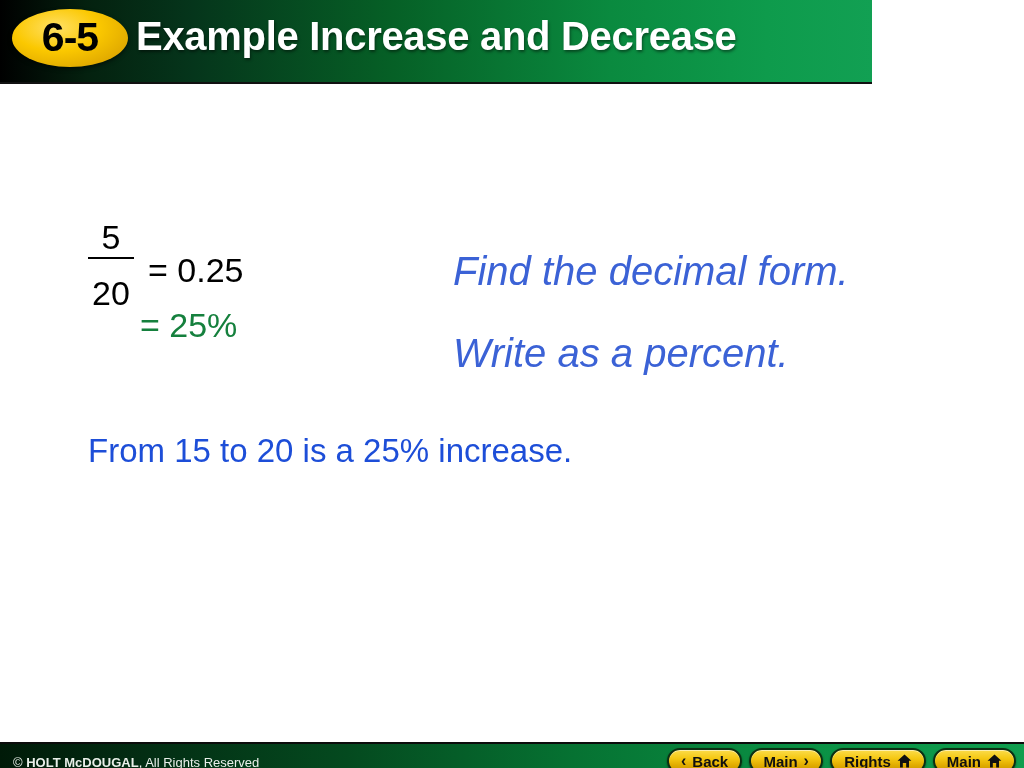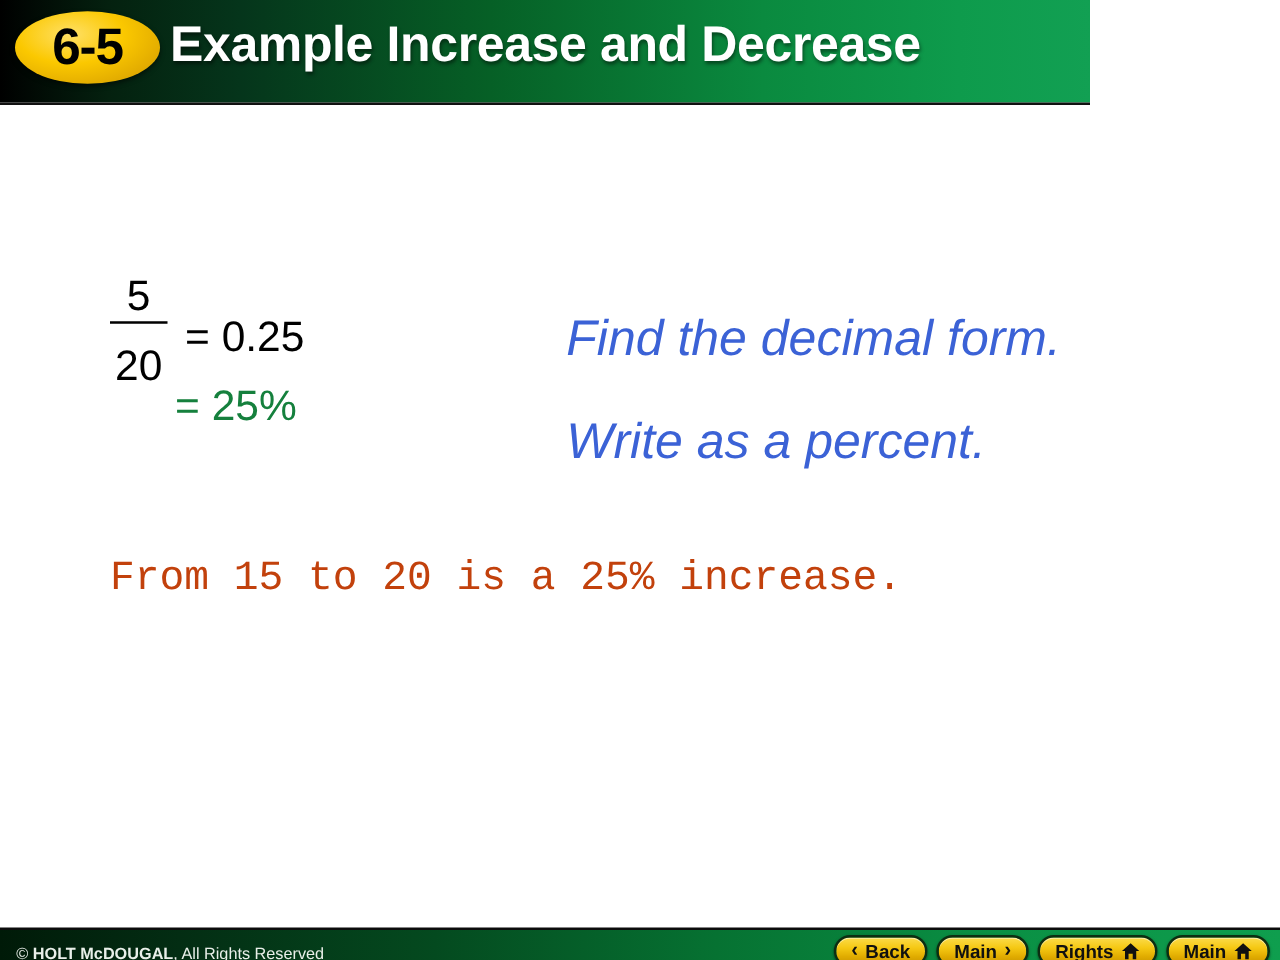--- a/index.html
+++ b/index.html
@@ -159,24 +159,24 @@
     font-size: 40px;
     color: #3b62d6;
     white-space: nowrap;
   }
   .note-1 { left: 453px; top: 45px; }
   .note-2 { left: 453px; top: 8px; margin-top: 27px; }
 
   .conclusion {
     position: absolute;
     left: 88px;
-    top: 360px;
-    font-family: Liberation Mono, monospace;
+    top: 348px;
+    font-family: Liberation Sans, sans-serif;
     font-size: 33px;
-    color: #c2410c;
+    color: #1d4ed8;
     white-space: nowrap;
   }
 
   
   .footer {
     position: absolute;
     left: 0;
     top: 730px;
     width: 1024px;
     height: 38px;

